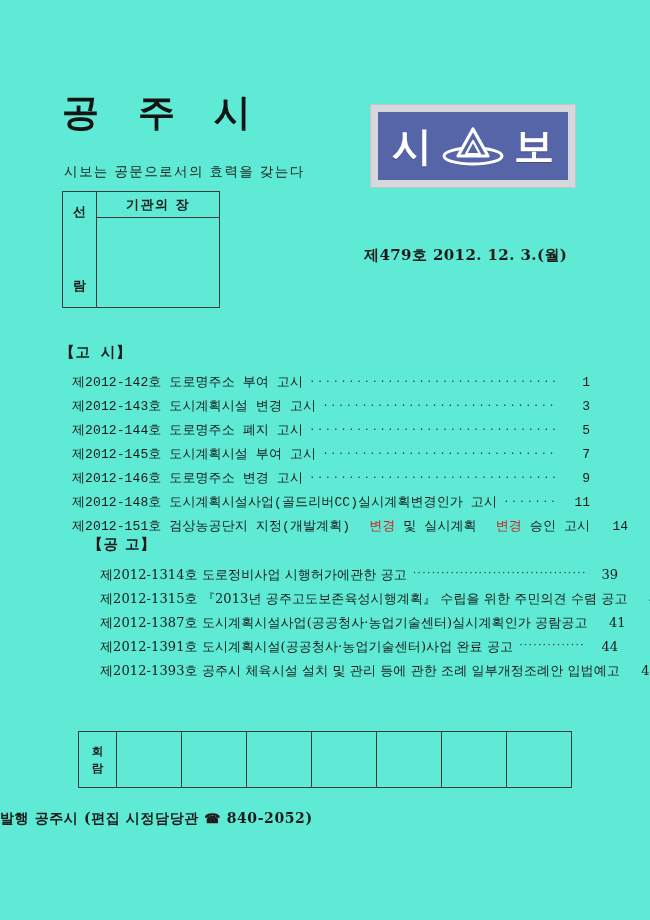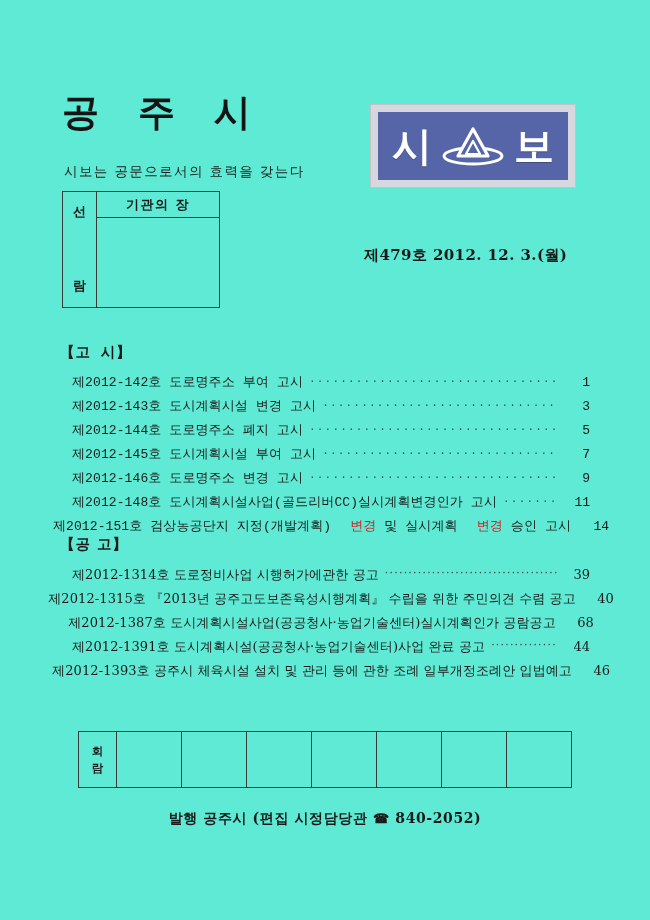--- a/index.html
+++ b/index.html
@@ -138,38 +138,37 @@
     margin-left: 8px;
   }
 
   
   .section {
     position: absolute;
     left: 60px;
     width: 530px;
   }
   .section-gosi { top: 343px; font-family: Liberation Mono, monospace; }
-  .section-gonggo { top: 535px; }
+  .section-gonggo { top: 535px; margin-left: 28px; }
 
   .section-head {
     font-size: 14.5px;
     font-weight: bold;
     letter-spacing: 1px;
     margin-bottom: 8px;
     white-space: nowrap;
   }
 
   .entry {
     display: flex;
     align-items: baseline;
     font-size: 13px;
     line-height: 1;
     padding: 5.5px 0 5.5px 12px;
     white-space: nowrap;
-    justify-content: center;
   }
   .entry-text {
     flex: 0 0 auto;
     letter-spacing: 0.1px;
   }
   .entry-text .hl { color: #d01f1f; padding-left: 19px; }
   .entry-dots {
     flex: 1 1 auto;
     margin: 0 6px;
     overflow: hidden;
@@ -215,21 +214,20 @@
     box-sizing: border-box;
   }
   .hoeram-cell:last-child { border-right: none; }
 
   
   .footer {
     position: absolute;
     left: 0;
     right: 0;
     top: 810px;
-    text-align: center;
     font-size: 14px;
     font-weight: bold;
     letter-spacing: 0.6px;
     white-space: nowrap;
   }
   .footer .phone-icon { font-size: 13px; }
 </style>
 </head>
 <body>
 
@@ -315,21 +313,21 @@
           <span class="entry-page">39</span>
         </div>
         <div class="entry">
           <span class="entry-text">제2012-1315호 『2013년 공주고도보존육성시행계획』 수립을 위한 주민의견 수렴 공고</span>
           <span class="entry-dots">································································································································································</span>
           <span class="entry-page">40</span>
         </div>
         <div class="entry">
           <span class="entry-text">제2012-1387호 도시계획시설사업(공공청사·농업기술센터)실시계획인가 공람공고</span>
           <span class="entry-dots">································································································································································</span>
-          <span class="entry-page">68</span>
+          <span class="entry-page">41</span>
         </div>
         <div class="entry">
           <span class="entry-text">제2012-1391호 도시계획시설(공공청사·농업기술센터)사업 완료 공고</span>
           <span class="entry-dots">································································································································································</span>
           <span class="entry-page">44</span>
         </div>
         <div class="entry">
           <span class="entry-text">제2012-1393호 공주시 체육시설 설치 및 관리 등에 관한 조례 일부개정조례안 입법예고</span>
           <span class="entry-dots">································································································································································</span>
           <span class="entry-page">46</span>

